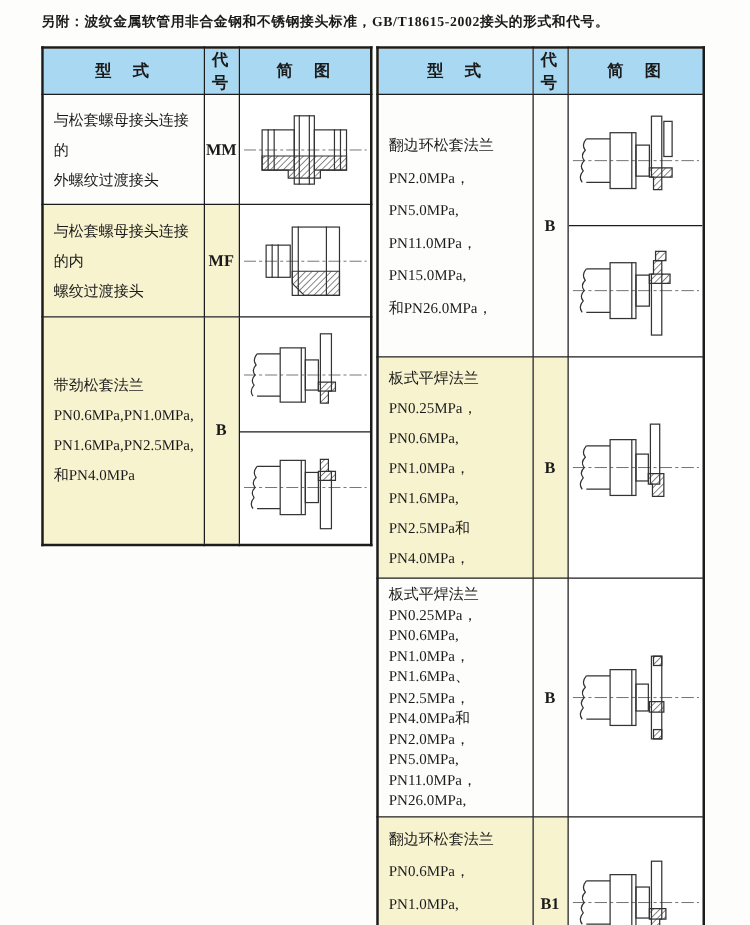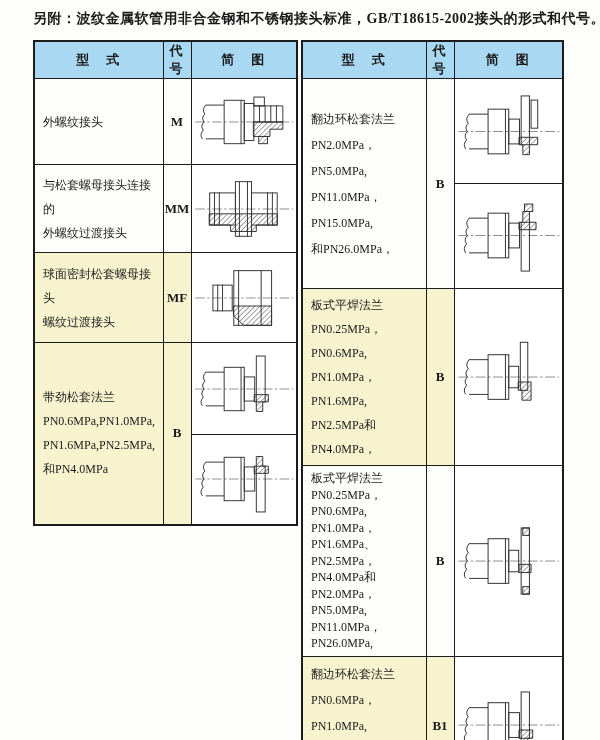--- a/index.html
+++ b/index.html
@@ -3,21 +3,21 @@
 <meta charset="utf-8">
 <style>
   :root{
     --header-bg:#a9d9f2; --highlight-bg:#f7f3cf; --border:#1c1c1c;
     --text:#1a1a1a; --page-bg:#fdfdfb; --sketch-stroke:#333333;
   }
   *{box-sizing:border-box;margin:0;padding:0}
   html,body{width:600px;height:740px;overflow:hidden}
   body{background:var(--page-bg);font-family:"Liberation Serif","DejaVu Serif",serif;color:var(--text)}
   .page{width:600px;height:740px;padding:10px 0 0 33px;position:relative}
-  .doc-title{font-size:14px;font-weight:bold;letter-spacing:.5px;margin-bottom:12px;white-space:nowrap}
+  .doc-title{font-size:11px;font-weight:bold;letter-spacing:.5px;margin-bottom:12px;white-space:nowrap}
   .tables{display:flex;gap:3px;align-items:flex-start}
   table{border-collapse:collapse;table-layout:fixed;border:2px solid var(--border)}
   th,td{border:1px solid var(--border);vertical-align:middle;overflow:hidden}
   th{background:var(--header-bg);font-size:13px;font-weight:bold;height:30px;text-align:center;letter-spacing:2px}
   td.type{padding:4px 4px 4px 8px;font-size:12px;line-height:24px}
   td.code{text-align:center;font-size:13px;font-weight:bold;font-family:"Liberation Serif",serif}
   td.hl{background:var(--highlight-bg)}
   td.skc{padding:0;background:#fff}
   .lines{white-space:pre-line}
   .lines.tight{line-height:16.5px}
@@ -57,40 +57,20 @@
           <col style="width:28px">
           <col style="width:106px">
         </colgroup>
       <tbody>
           <tr>
         <th>型　式</th>
         <th>代号</th>
         <th>简　图</th>
       </tr>
 
-      <tr style="height:86px">
-        <td class="type">
-              <div class="lines">外螺纹接头</div>
-            </td>
-        <td class="code">M</td>
-        <td class="skc">
-          <svg viewBox="0 0 130 92">
-                <use href="#g-cl"></use>
-                <use href="#g-hs"></use>
-                <g class="d">
-            <rect x="65" y="23" width="12" height="46"></rect>
-                  <rect x="77" y="15" width="13" height="11"></rect>
-            <path d="M77,26 H113 V46 H77"></path>
-                  <path d="M84,26 V46 M91,26 V46 M98,26 V46 M105,26 V46"></path>
-            <path d="M77,46 H113 V55 H97 V64 H77 Z" fill="url(#hatch)"></path>
-            <rect x="83" y="64" width="11" height="9" fill="url(#hatch)"></rect>
-          </g>
-              </svg>
-        </td>
-      </tr>
 
 
       <tr style="height:88px">
         <td class="type">
               <div class="lines">与松套螺母接头连接的
 外螺纹过渡接头</div>
             </td>
         <td class="code">MM</td>
         <td class="skc">
           <svg viewBox="0 0 130 92">
@@ -103,21 +83,21 @@
             <rect x="74" y="26" width="32" height="40"></rect>
                   <path d="M94,26 V66 M100,26 V66"></path>
             <path d="M22,52 H106 V66 H80 V74 H48 V66 H22 Z" fill="url(#hatch)"></path>
           </g>
               </svg>
         </td>
       </tr>
 
       <tr style="height:90px">
         <td class="type hl">
-              <div class="lines">球面密封松套螺母接头
+              <div class="lines">与松套螺母接头连接的内
 螺纹过渡接头</div>
             </td>
         <td class="code hl">MF</td>
         <td class="skc">
           <svg viewBox="0 0 130 92">
                 <use href="#g-cl"></use>
                 <g class="d">
             <rect x="26" y="30" width="24" height="32"></rect>
                   <path d="M32,30 V62 M38,30 V62"></path>
             <rect x="52" y="12" width="47" height="68"></rect>

